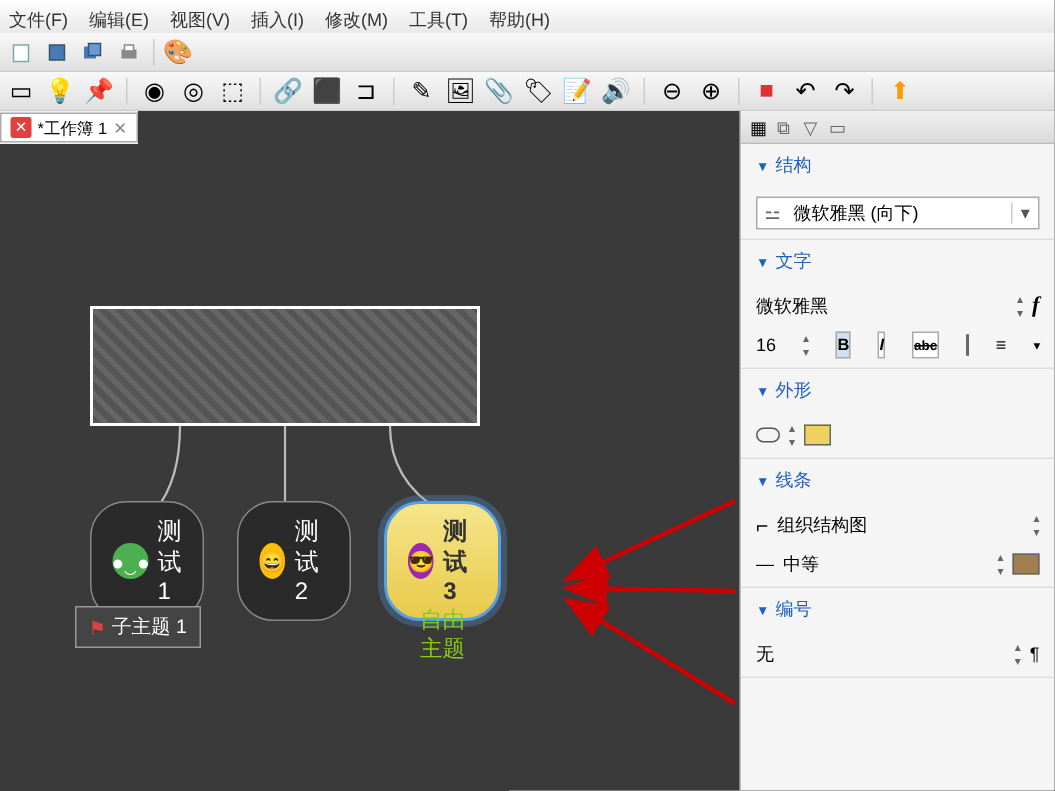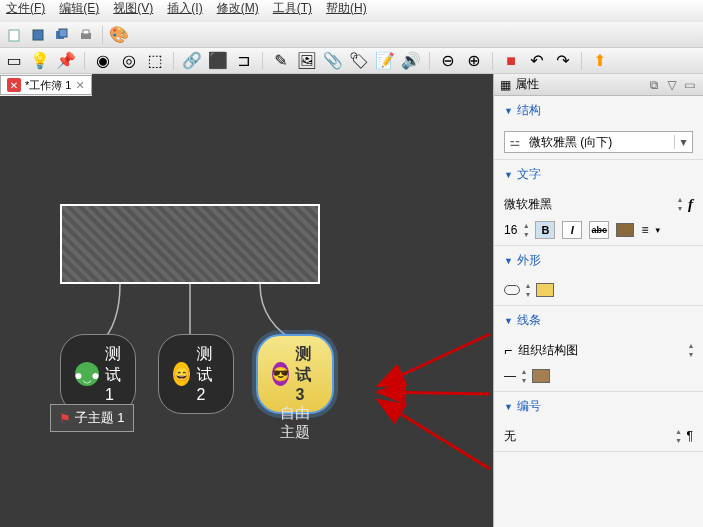--- a/index.html
+++ b/index.html
@@ -1,18 +1,18 @@
 <!DOCTYPE html>
 <html><head>
 <meta charset="utf-8">
 <style>
 * { margin: 0; padding: 0; box-sizing: border-box; font-family: "Microsoft YaHei", sans-serif; }
 body { width: 703px; height: 527px; background: #f0f0f0; overflow: hidden; position: relative; }
 
-.menubar { height: 22px; background: linear-gradient(#ffffff, #e8e8e8); display: flex; align-items: flex-start; padding: 0 6px; font-size: 12px; color: #333; text-decoration: underline; }
+.menubar { height: 22px; background: linear-gradient(#ffffff, #e8e8e8); display: flex; align-items: flex-end; padding: 0 6px; font-size: 12px; color: #333; }
 .menubar span { margin-right: 14px; cursor: default; }
 
 .toolbar { height: 26px; background: linear-gradient(#f8f8f8, #e0e0e0); display: flex; align-items: center; padding: 0 4px; gap: 4px; border-bottom: 1px solid #ccc; }
 .toolbar2 { height: 26px; background: linear-gradient(#f8f8f8, #e0e0e0); display: flex; align-items: center; padding: 0 4px; gap: 6px; border-bottom: 1px solid #ccc; }
 .tbtn { width: 20px; height: 20px; display: flex; align-items: center; justify-content: center; border-radius: 2px; cursor: pointer; }
 .sep { width: 1px; height: 18px; background: #ccc; margin: 0 2px; }
 
 .main { display: flex; height: 453px; }
 .canvas-area { flex: 1; background: #3a3a3a; position: relative; }
 .tab-bar { position: absolute; top: 0; left: 0; height: 22px; display: flex; align-items: center; background: #f0f0f0; }
@@ -24,39 +24,39 @@
 .connectors { position: absolute; top: 80px; left: 0; }
 .child-row { position: absolute; top: 130px; display: flex; gap: 22px; }
 .child-node { background: #2a2a2a; border: 1px solid #888; border-radius: 24px; padding: 8px 14px; display: flex; align-items: center; gap: 6px; color: #fff; font-size: 16px; }
 .child-node.selected { background: linear-gradient(#f5e68a, #e8c94a); border: 2px solid #5a9de0; color: #333; font-weight: bold; box-shadow: 0 0 0 4px rgba(90,157,224,0.3); }
 .emoji { width: 24px; height: 24px; border-radius: 50%; display: flex; align-items: center; justify-content: center; font-size: 14px; }
 .emoji.green { background: #4caf50; }
 .emoji.yellow { background: #ffc107; }
 .emoji.purple { background: #9c27b0; }
 .subtopic { position: absolute; top: 200px; left: -10px; background: #444; border: 1px solid #999; padding: 4px 8px; color: #fff; font-size: 13px; display: flex; align-items: center; gap: 4px; }
 .flag { color: #e04040; }
-.free-topic { position: absolute; top: 200px; left: 220px; color: #e5e5e5; font-size: 15px; }
+.free-topic { position: absolute; top: 200px; left: 220px; color: #84cc16; font-size: 15px; }
 
 .arrows { position: absolute; pointer-events: none; }
 
 .props-panel { width: 210px; background: #f5f5f5; border-left: 1px solid #bbb; font-size: 12px; }
 .panel-header { height: 22px; background: linear-gradient(#f0f0f0, #dadada); border-bottom: 1px solid #bbb; display: flex; align-items: center; padding: 0 6px; gap: 4px; }
 .panel-header .title { flex: 1; }
 .panel-ctrl { width: 14px; height: 14px; display: flex; align-items: center; justify-content: center; color: #666; cursor: pointer; }
 .subtitle { padding: 3px 8px; background: #eaeaea; border-bottom: 1px solid #ccc; font-size: 11px; }
 .section { border-bottom: 1px solid #ddd; }
 .section-head { padding: 6px 10px; display: flex; align-items: center; gap: 4px; color: #2060c0; cursor: pointer; }
 .section-head .tri { font-size: 9px; }
 .section-body { padding: 6px 10px; display: flex; flex-direction: column; gap: 8px; }
 .combo { display: flex; align-items: center; border: 1px solid #aaa; background: #fff; height: 22px; }
 .combo span.icon { width: 20px; display: flex; justify-content: center; color: #666; }
 .combo .val { flex: 1; padding: 0 4px; }
 .combo .dd { width: 18px; text-align: center; color: #555; border-left: 1px solid #ccc; }
 .row { display: flex; align-items: center; gap: 6px; }
-.font-row { display: flex; align-items: center; gap: 7px; }
+.font-row { display: flex; align-items: center; gap: 18px; }
 .stepper { display: flex; flex-direction: column; font-size: 8px; color: #666; }
 .fmt-btn { width: 20px; height: 18px; border: 1px solid #aaa; background: #fff; display: flex; align-items: center; justify-content: center; font-size: 11px; font-weight: bold; cursor: pointer; }
 .fmt-btn.active { background: #d0e0f0; }
 .color-swatch { width: 18px; height: 14px; border: 1px solid #666; }
 .shape-icon { width: 16px; height: 10px; border: 1px solid #555; border-radius: 6px; }
 .line-icon { font-size: 14px; }
 </style>
 </head>
 <body>
 
@@ -173,21 +173,20 @@
         </defs>
       <line x1="490" y1="260" x2="378" y2="312" stroke="#cc0000" stroke-width="3" marker-end="url(#ah)"></line>
       <line x1="490" y1="320" x2="378" y2="318" stroke="#cc0000" stroke-width="3" marker-end="url(#ah)"></line>
       <line x1="490" y1="395" x2="378" y2="326" stroke="#cc0000" stroke-width="3" marker-end="url(#ah)"></line>
     </svg>
   </div>
 
   <div class="props-panel">
     <div class="panel-header">
       <span>▦</span>
-      <span class="title">属性</span>
       <span class="panel-ctrl">⧉</span>
       <span class="panel-ctrl">▽</span>
       <span class="panel-ctrl">▭</span>
     </div>
 
     <div class="section">
       <div class="section-head">
           <span class="tri">▼</span>
           <span>结构</span>
         </div>
@@ -256,20 +255,21 @@
         <div class="row">
           <span class="line-icon">⌐</span>
           <span style="flex:1">组织结构图</span>
           <div class="stepper">
               <span>▴</span>
               <span>▾</span>
             </div>
         </div>
         <div class="row">
           <span>—</span>
+          <span style="flex:1">中等</span>
           <div class="stepper">
               <span>▴</span>
               <span>▾</span>
             </div>
           <div class="color-swatch" style="background:#a08050"></div>
         </div>
       </div>
     </div>
 
     <div class="section">

